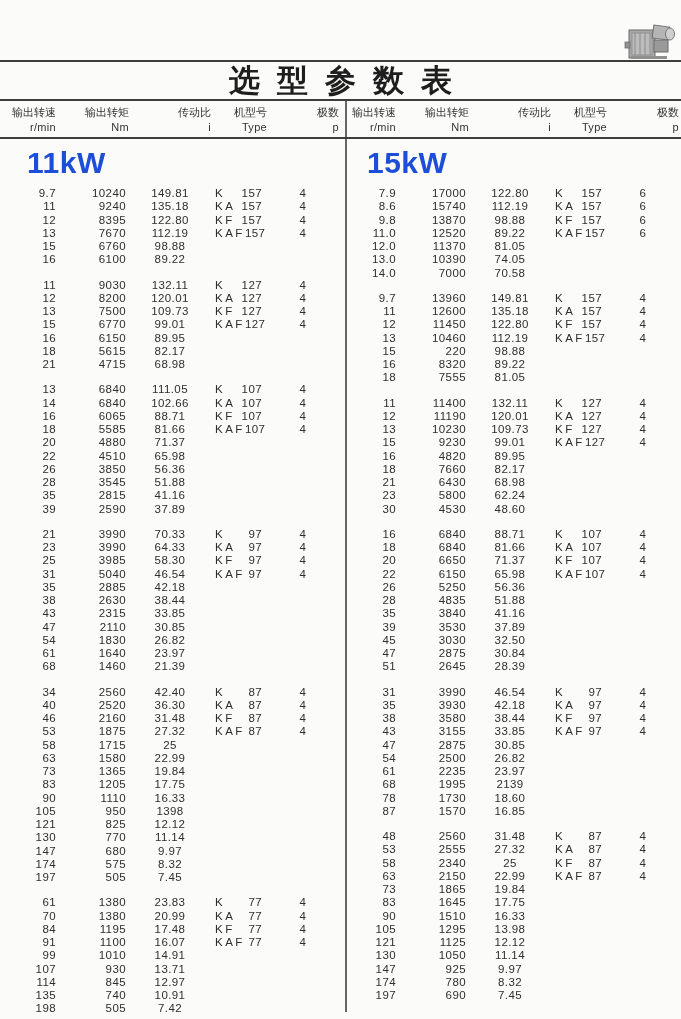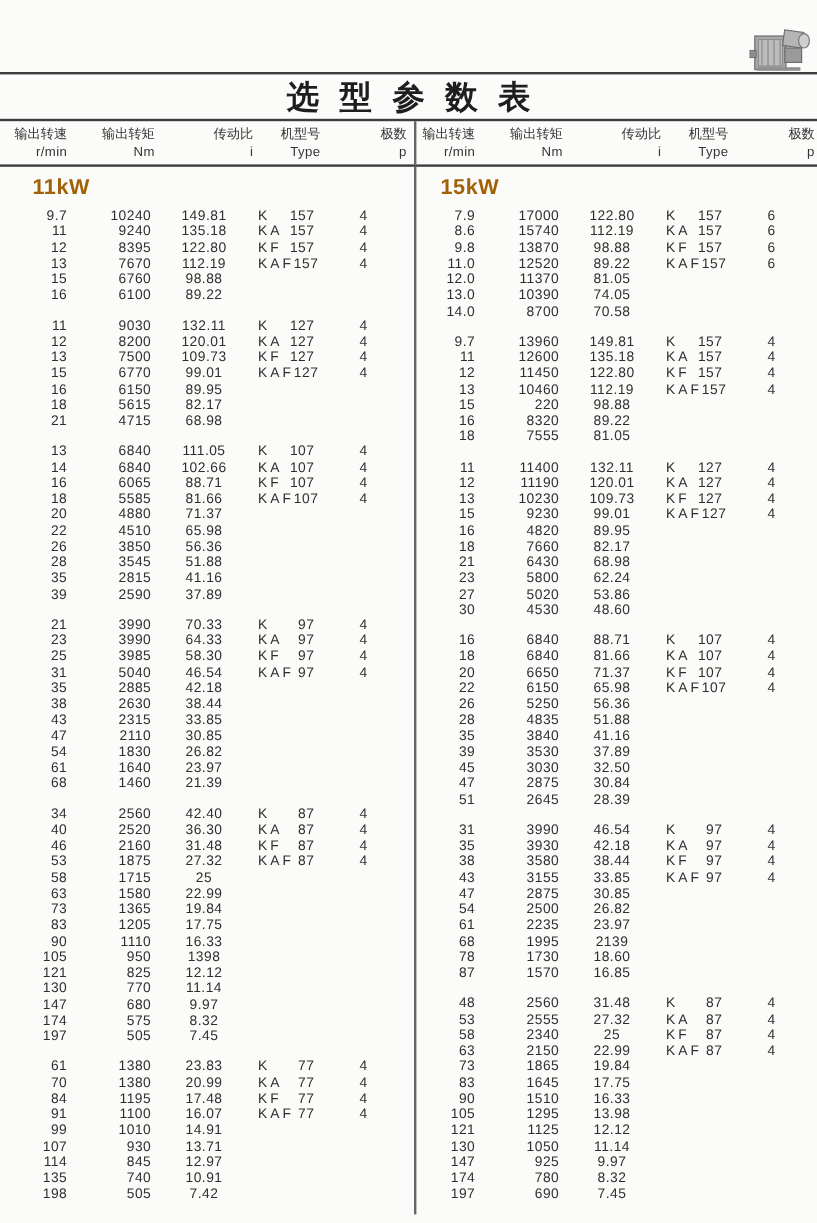--- a/index.html
+++ b/index.html
@@ -12,39 +12,39 @@
     overflow:hidden;
   }
   .topbar { height:62px; position:relative; border-bottom:2px solid #3d3d3d; }
   .gear-photo { position:absolute; right:5px; top:18px; }
   .title-band {
     height:39px;
     display:flex; align-items:center; justify-content:center;
     border-bottom:2px solid #3d3d3d;
   }
   .page-title {
-    font-size:27px; font-weight:bold; letter-spacing:17px; text-indent:17px;
+    font-size:31px; font-weight:bold; letter-spacing:17px; text-indent:17px;
     color:#1e1e1e; white-space:nowrap;
   }
   
   .grid5 {
     display:grid;
     grid-template-columns:49px 73px 82px 56px 72px;
   }
   .header-row { display:flex; border-bottom:2px solid #3d3d3d; }
   .h-half { width:347px; border-right:2px solid #666; padding:4px 0 3px 7px; }
   .h-half.right { flex:1; border-right:none; padding-left:0; }
   .h-cell { text-align:right; font-size:11px; line-height:14.5px; color:#333; }
   .h-cell .en { letter-spacing:0.3px; }
   .content { display:flex; height:873px; }
   .power-col { width:347px; border-right:2px solid #666; padding:6px 0 0 7px; }
   .power-col.right { flex:1; border-right:none; padding-left:0; }
   .power-title {
-    font-size:18px; font-weight:bold; letter-spacing:0.5px;
-    padding:1px 0 7px 20px; color:#a16207;
+    font-size:30px; font-weight:bold; letter-spacing:0.5px;
+    padding:1px 0 7px 20px; color:#1d4ed8;
   }
   .group { margin-bottom:12px; }
   .row { font-size:11.5px; line-height:13.25px; letter-spacing:0.4px; color:#2e2e2e; }
   .c-speed  { text-align:right; }
   .c-torque { text-align:right; padding-right:3px; }
   .c-ratio  { text-align:center; }
   .c-type   { display:flex; padding-left:4px; }
   .t-prefix { letter-spacing:2.5px; }
   .t-size   { margin-left:auto; padding-right:5px; }
   .c-poles  { text-align:center; }
@@ -773,21 +773,21 @@
           <span class="c-torque">10390</span>
           <span class="c-ratio">74.05</span>
           <span class="c-type">
             <span class="t-prefix"></span>
             <span class="t-size"></span>
           </span>
           <span class="c-poles"></span>
         </div>
         <div class="row grid5">
           <span class="c-speed">14.0</span>
-          <span class="c-torque">8700</span>
+          <span class="c-torque">7000</span>
           <span class="c-ratio">70.58</span>
           <span class="c-type">
             <span class="t-prefix"></span>
             <span class="t-size"></span>
           </span>
           <span class="c-poles"></span>
         </div>
       </div>
       <div class="group">
         <div class="row grid5">
@@ -929,30 +929,20 @@
           <span class="c-type">
             <span class="t-prefix"></span>
             <span class="t-size"></span>
           </span>
           <span class="c-poles"></span>
         </div>
         <div class="row grid5">
           <span class="c-speed">23</span>
           <span class="c-torque">5800</span>
           <span class="c-ratio">62.24</span>
-          <span class="c-type">
-            <span class="t-prefix"></span>
-            <span class="t-size"></span>
-          </span>
-          <span class="c-poles"></span>
-        </div>
-        <div class="row grid5">
-          <span class="c-speed">27</span>
-          <span class="c-torque">5020</span>
-          <span class="c-ratio">53.86</span>
           <span class="c-type">
             <span class="t-prefix"></span>
             <span class="t-size"></span>
           </span>
           <span class="c-poles"></span>
         </div>
         <div class="row grid5">
           <span class="c-speed">30</span>
           <span class="c-torque">4530</span>
           <span class="c-ratio">48.60</span>

